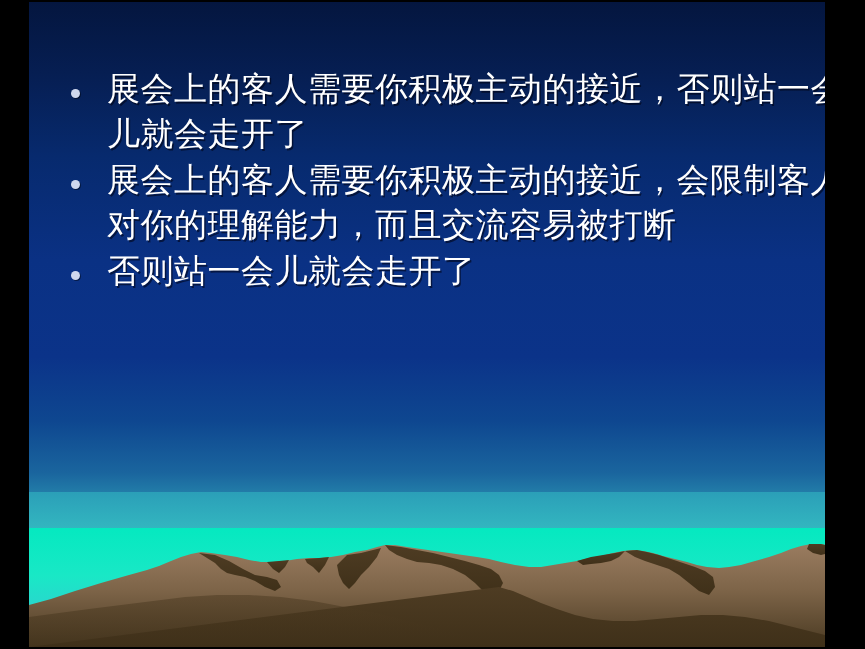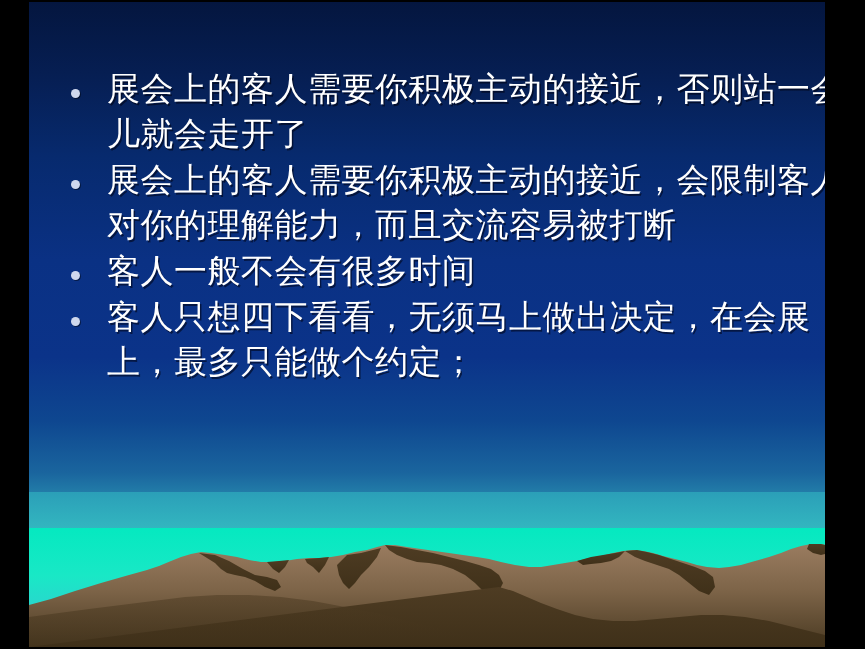--- a/index.html
+++ b/index.html
@@ -229,27 +229,21 @@
       <div class="bullet-marker">
         <span class="bullet-dot"></span>
       </div>
       <div class="bullet-text">展会上的客人需要你积极主动的接近，会限制客人对你的理解能力，而且交流容易被打断</div>
     </div>
 
     <div class="bullet-row">
       <div class="bullet-marker">
         <span class="bullet-dot"></span>
       </div>
-      <div class="bullet-text">客人一般不会有很多时间</div>
+      <div class="bullet-text">否则站一会儿就会走开了</div>
     </div>
 
-    <div class="bullet-row">
-      <div class="bullet-marker">
-        <span class="bullet-dot"></span>
-      </div>
-      <div class="bullet-text">客人只想四下看看，无须马上做出决定，在会展上，最多只能做个约定；</div>
-    </div>
 
 
   </div>
 
   <div class="frame"></div>
 </div>
 
 </body></html>

